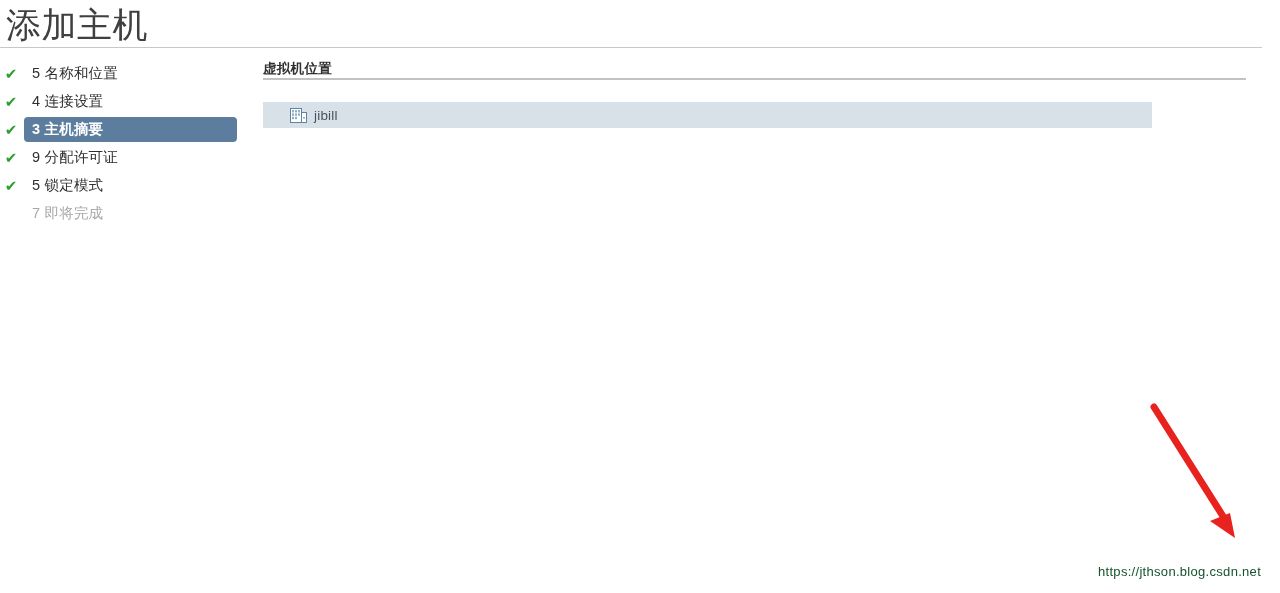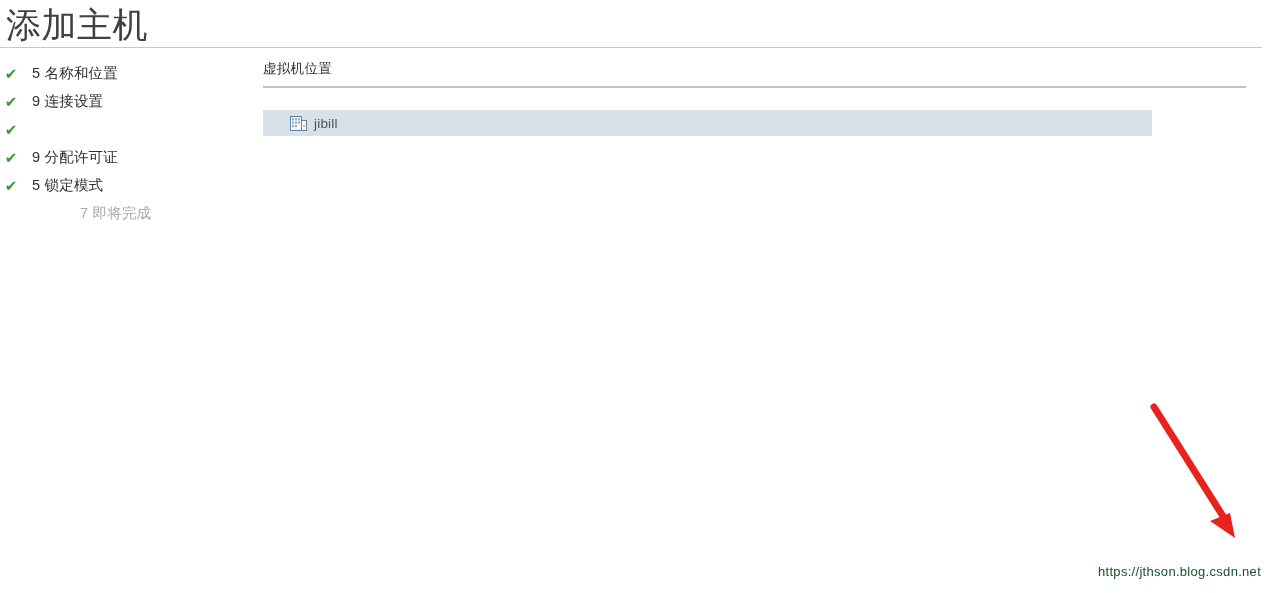--- a/index.html
+++ b/index.html
@@ -88,36 +88,35 @@
   .step-row.current .step-pill {
     background: #2b5180;
     width: 213px;
   }
   .step-row.current .step-label {
     color: #ffffff;
     font-weight: bold;
   }
   .step-row.disabled .step-label {
     color: #a8a8a8;
-    margin-left: 48px;
   }
 
   
   .content {
     position: absolute;
     left: 263px;
     top: 60px;
     width: 983px;
   }
   .content-heading {
     font-size: 13.5px;
-    font-weight: normal;
+    font-weight: bold;
     color: #2f2f2f;
     letter-spacing: 0.3px;
-    padding-bottom: 8px;
+    padding-bottom: 0;
   }
   .content-divider {
     width: 983px;
     height: 2px;
     background: #c2c2c2;
     margin-bottom: 22px;
   }
   .tree {
     width: 889px;
   }
@@ -186,26 +185,29 @@
   <div class="step-row">
     <span class="step-check">✔</span>
     <span class="step-pill">
       <span class="step-label">5 名称和位置</span>
     </span>
   </div>
 
   <div class="step-row">
     <span class="step-check">✔</span>
     <span class="step-pill">
-      <span class="step-label">9 连接设置</span>
+      <span class="step-label">4 连接设置</span>
     </span>
   </div>
 
   <div class="step-row visited-hover">
     <span class="step-check">✔</span>
+    <span class="step-pill">
+      <span class="step-label">3 主机摘要</span>
+    </span>
   </div>
 
   <div class="step-row">
     <span class="step-check">✔</span>
     <span class="step-pill">
       <span class="step-label">9 分配许可证</span>
     </span>
   </div>
 
   <div class="step-row">

